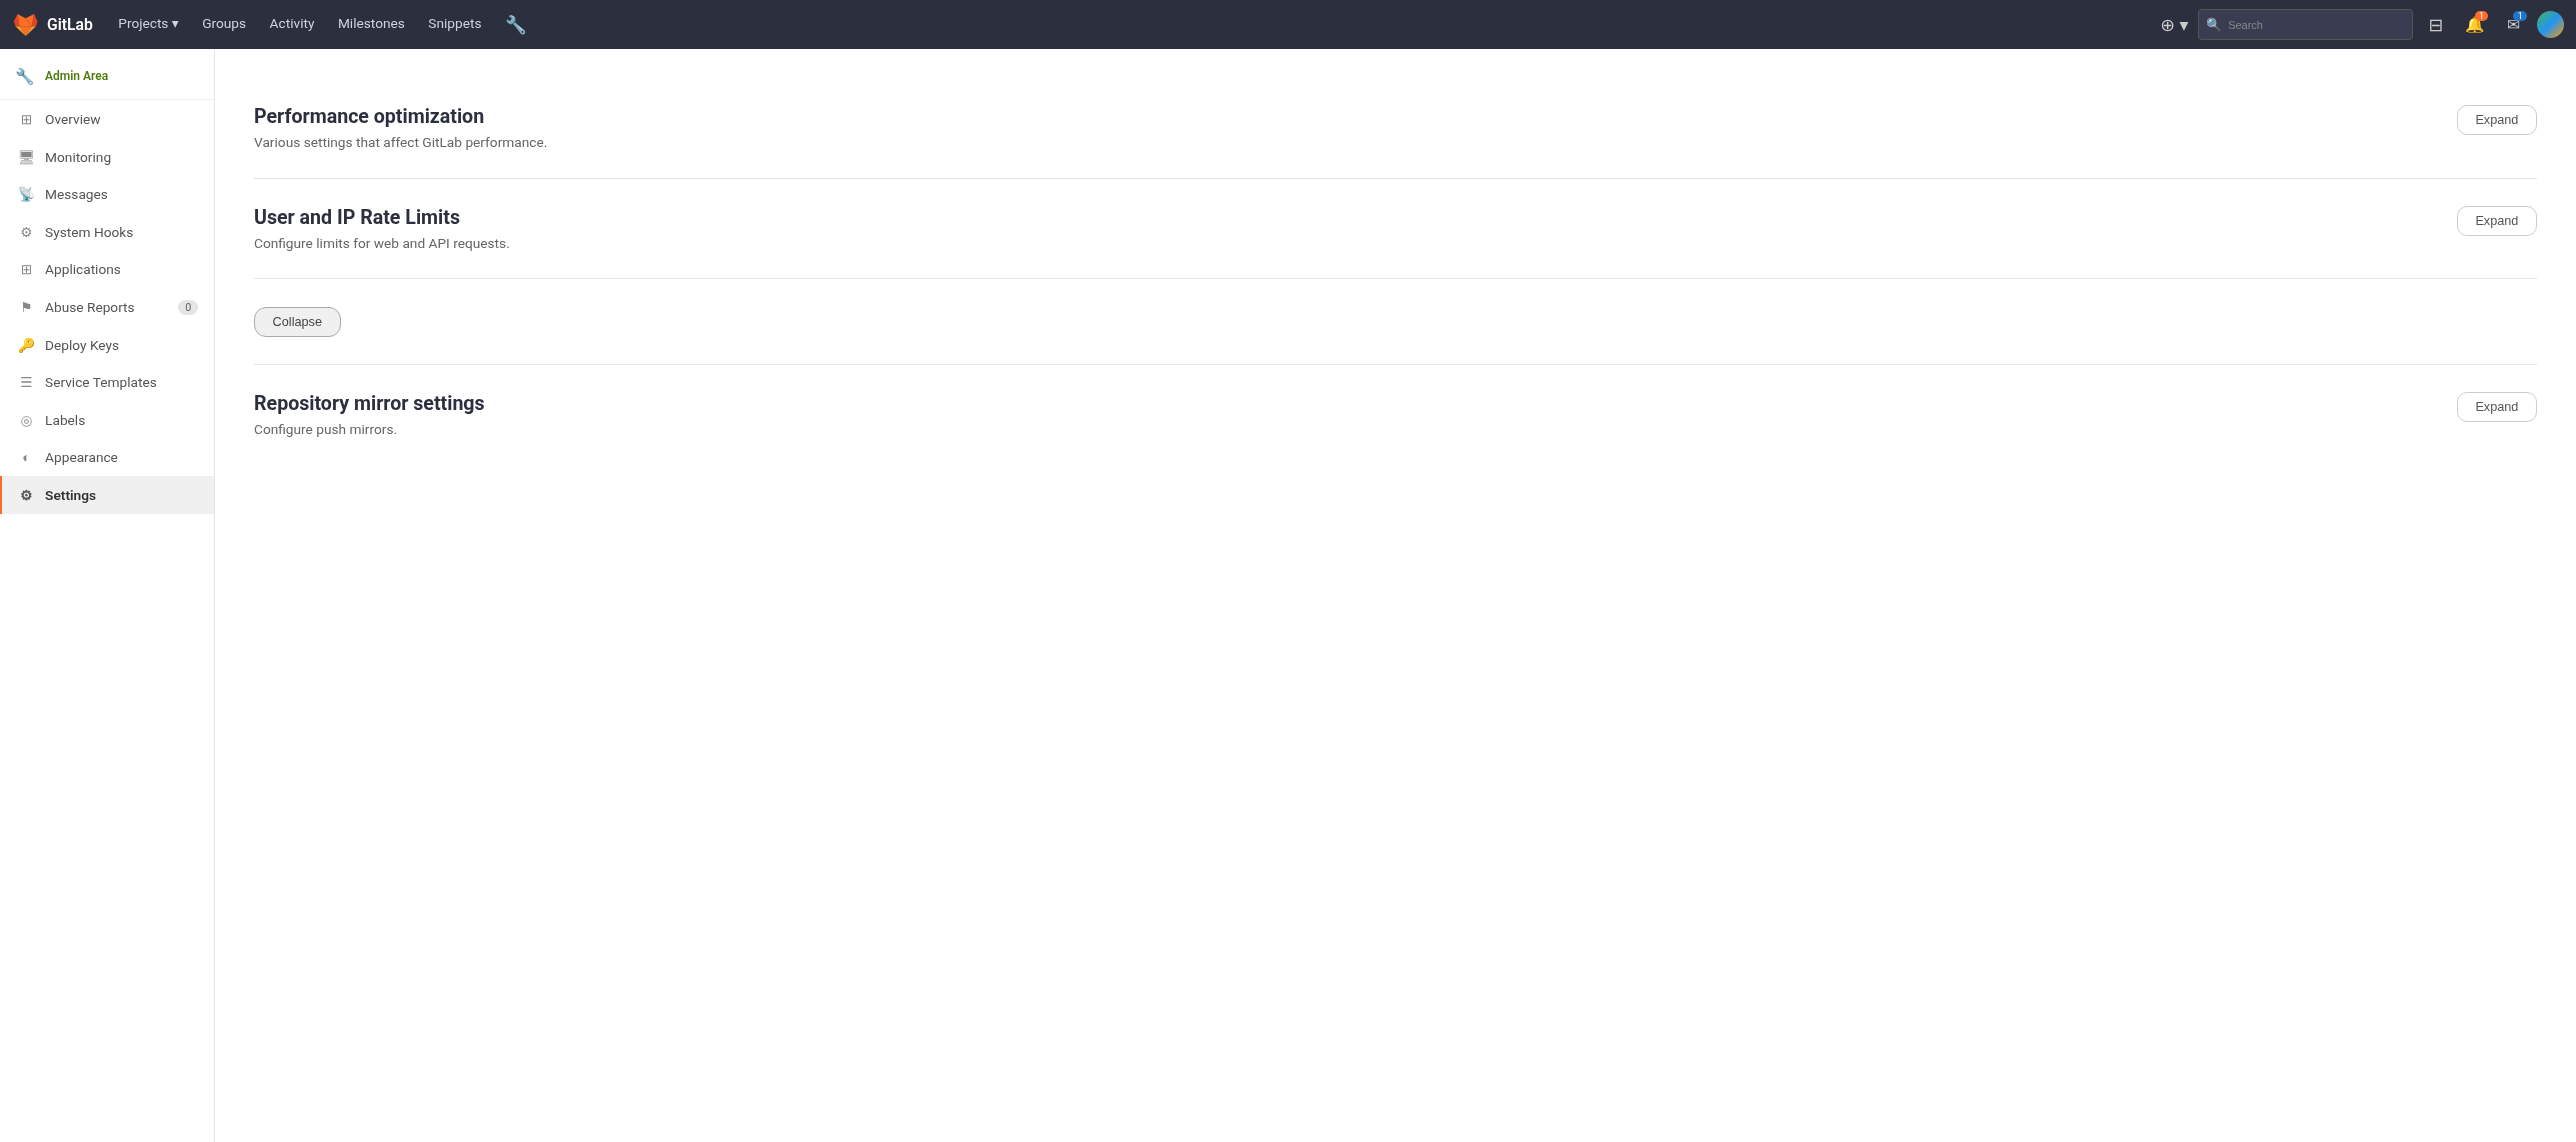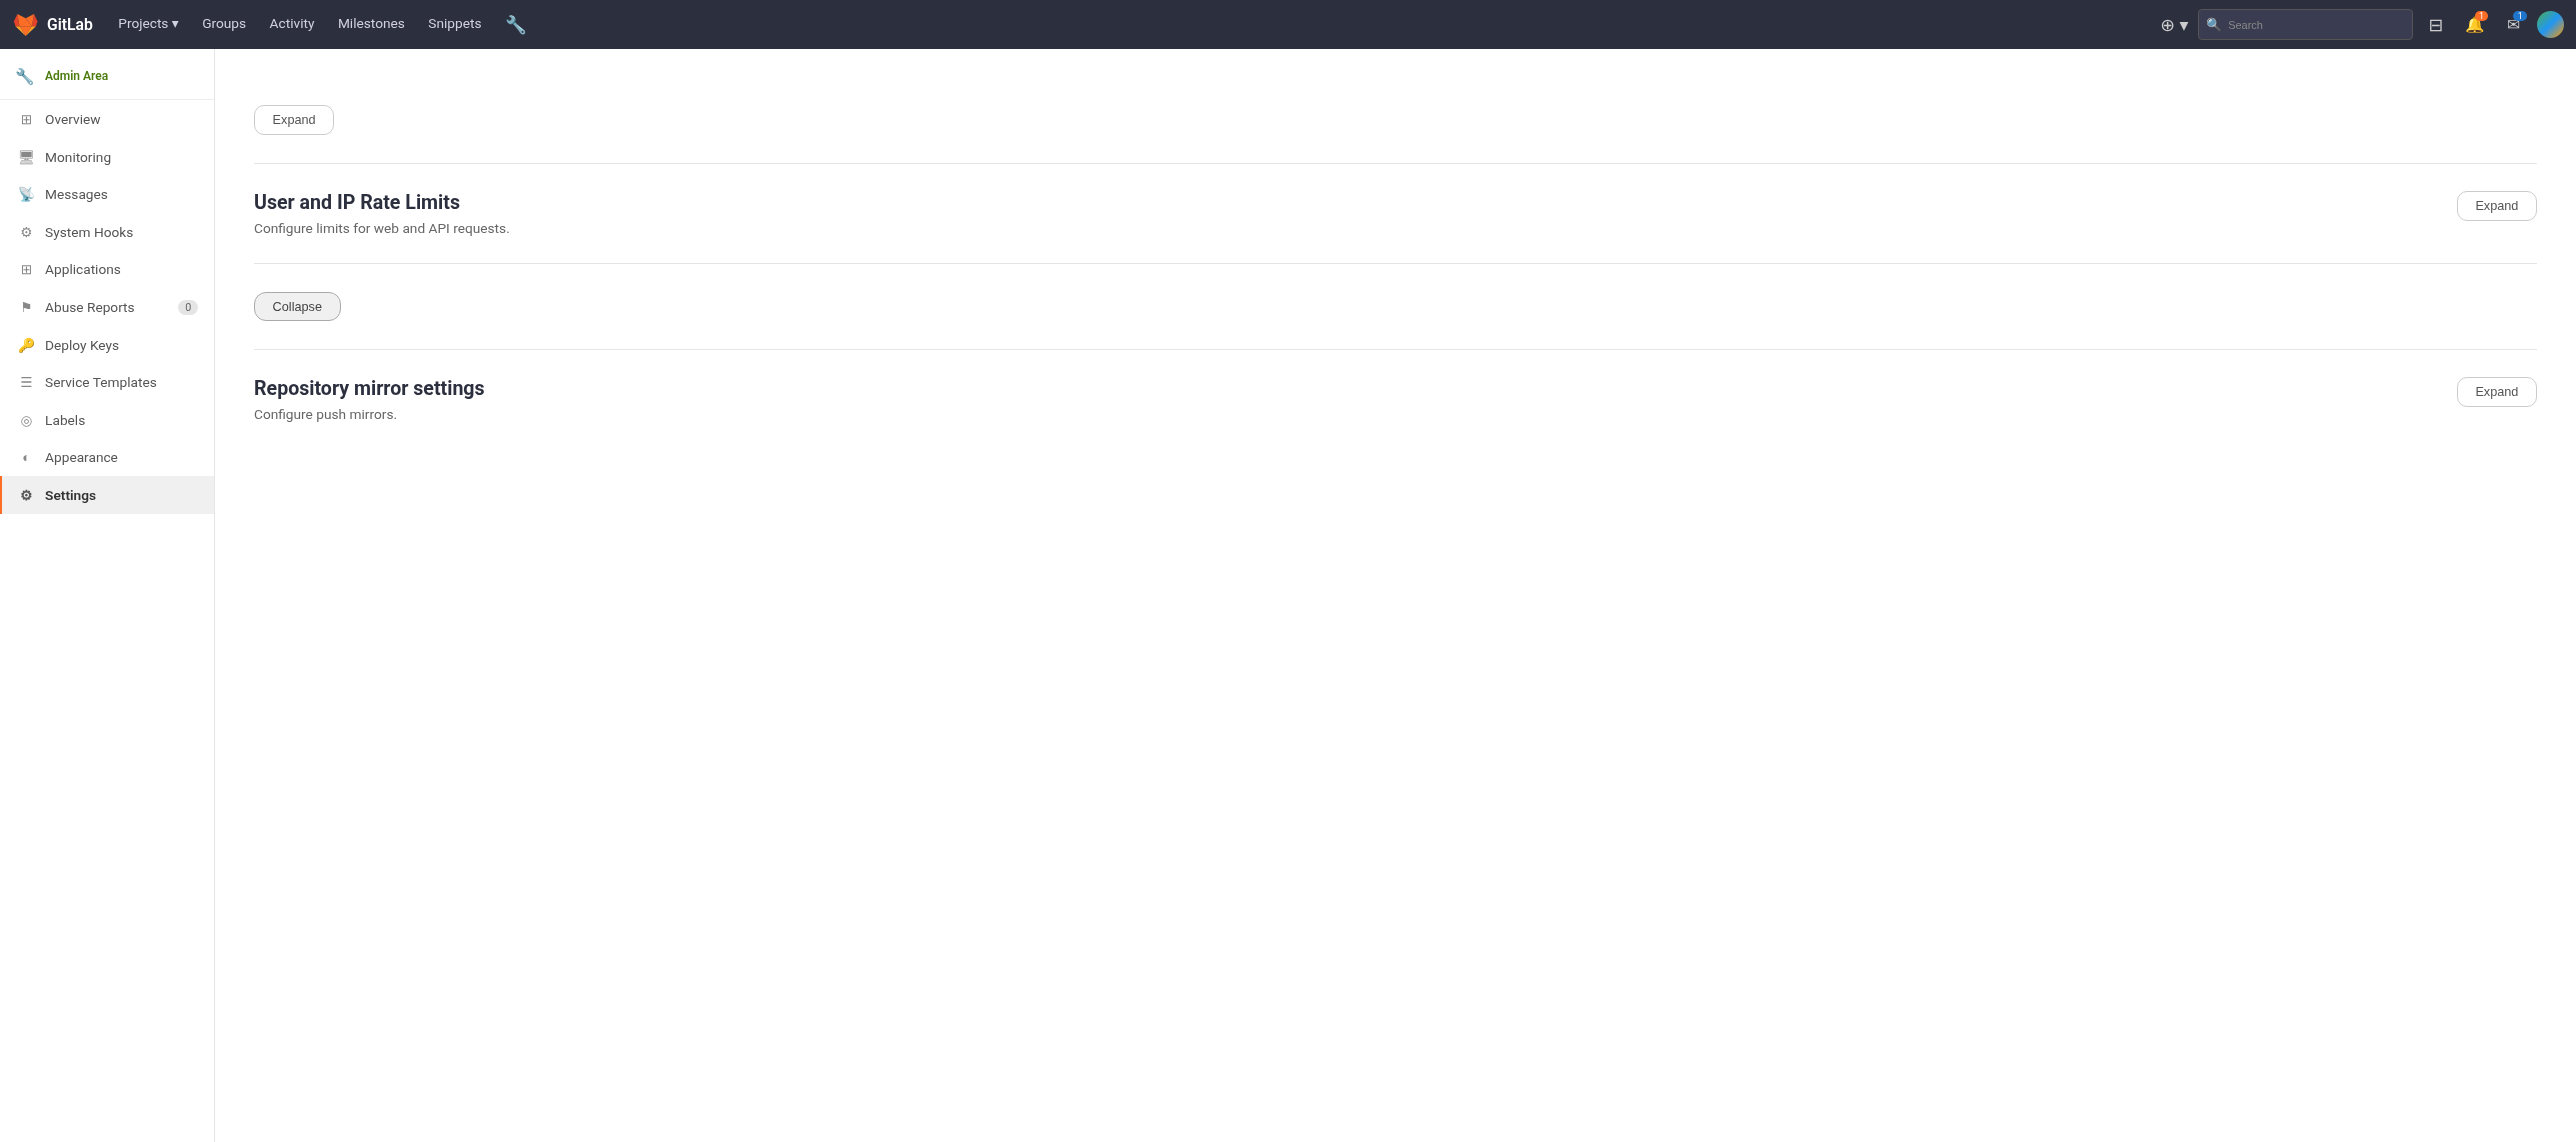--- a/index.html
+++ b/index.html
@@ -347,20 +347,24 @@
     <div class="sidebar-item active">
       <span class="sidebar-item-icon">⚙</span>
       <span>Settings</span>
     </div>
   </aside>
 
   <main class="main-content">
 
     <div class="section">
       <div class="section-header">
+        <div>
+          <div class="section-title">Performance optimization</div>
+          <div class="section-desc">Various settings that affect GitLab performance.</div>
+        </div>
         <button class="expand-btn">Expand</button>
       </div>
     </div>
 
     <div class="section">
       <div class="section-header">
         <div>
           <div class="section-title">User and IP Rate Limits</div>
           <div class="section-desc">Configure limits for web and API requests.</div>
         </div>

